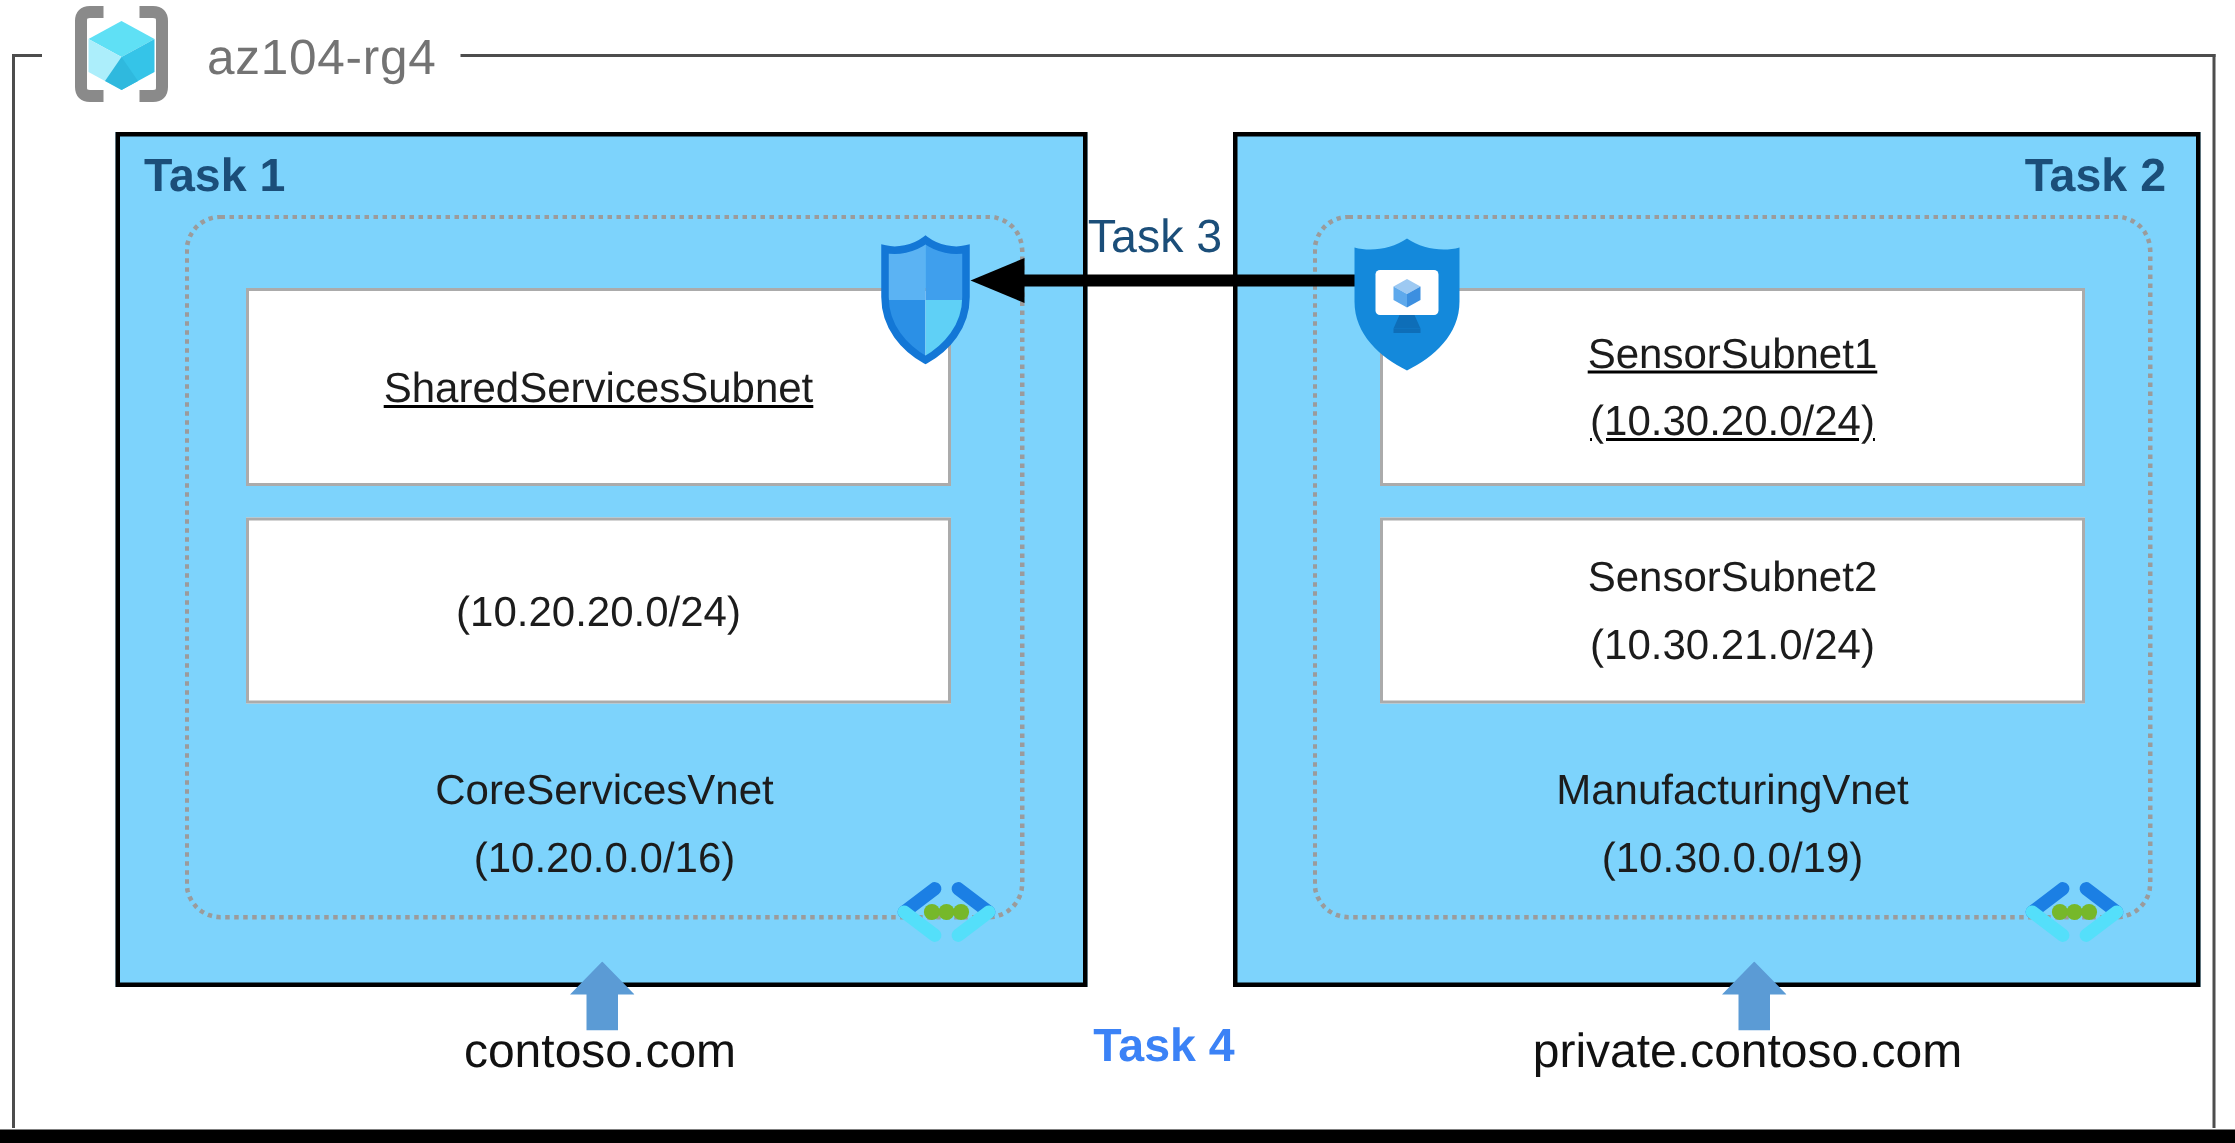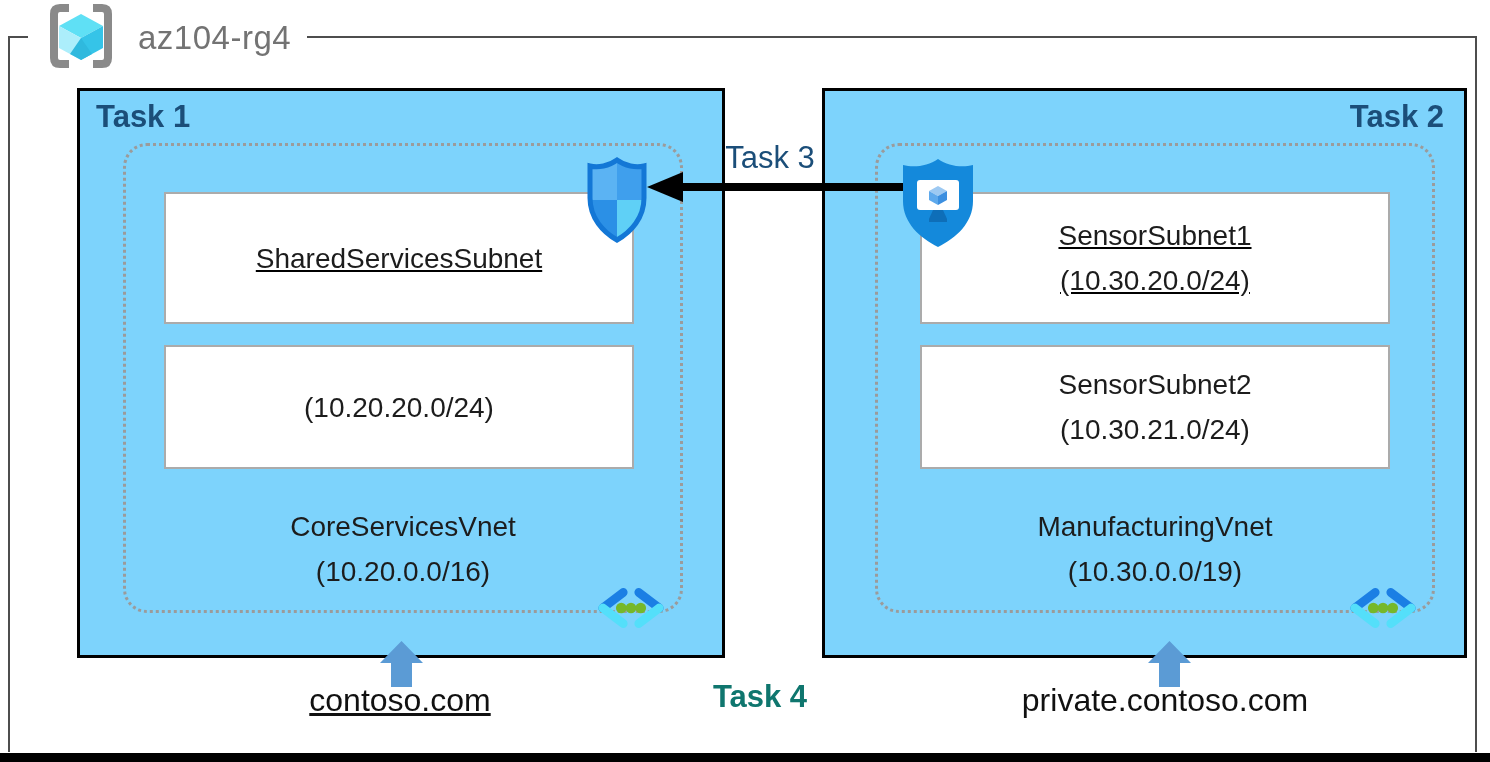--- a/index.html
+++ b/index.html
@@ -47,24 +47,24 @@
   .t3-label{position:absolute;left:690px;top:140px;width:160px;text-align:center;
             font-size:31px;font-weight:normal;color:#1b4e79;z-index:5;}
   .nsg-icon{position:absolute;left:586px;top:156px;width:62px;height:88px;z-index:6;}
   .bastion-icon{position:absolute;left:898px;top:156px;width:80px;height:94px;z-index:6;}
 
   
   .up-arrow{position:absolute;width:43px;height:46px;z-index:4;}
   .ua-left{left:380px;top:641px;}
   .ua-right{left:1148px;top:641px;}
   .dns-label{position:absolute;top:682px;font-size:32px;color:#111;text-align:center;z-index:4;}
-  .dns-left{left:245px;width:310px;text-decoration:underline;}
+  .dns-left{left:245px;width:310px;}
   .dns-right{left:1000px;width:330px;}
-  .t4-label{position:absolute;left:680px;top:679px;width:160px;text-align:center;
-            font-size:31px;font-weight:bold;color:#0f766e;z-index:4;}
+  .t4-label{position:absolute;left:696px;top:679px;width:160px;text-align:center;
+            font-size:31px;font-weight:bold;color:#3b82f6;z-index:4;}
 </style>
 </head>
 <body>
 
 <div class="canvas">
 
   <div class="rg-border"></div>
   <div class="bottom-bar"></div>
 
   <div class="rg-label">

